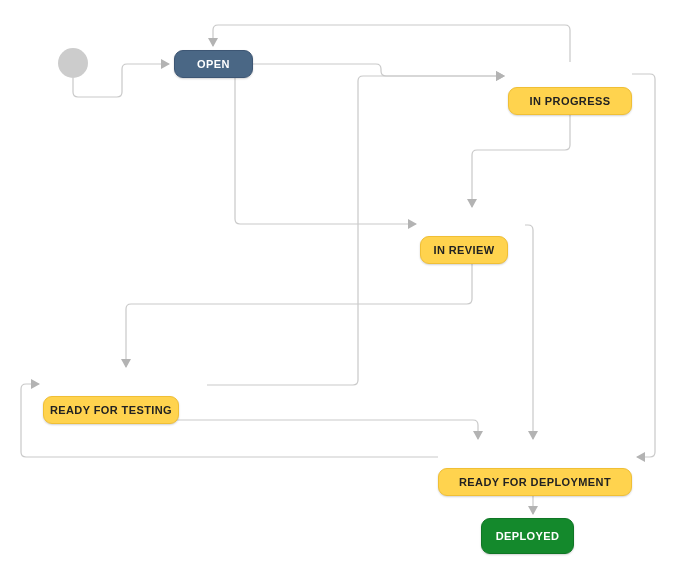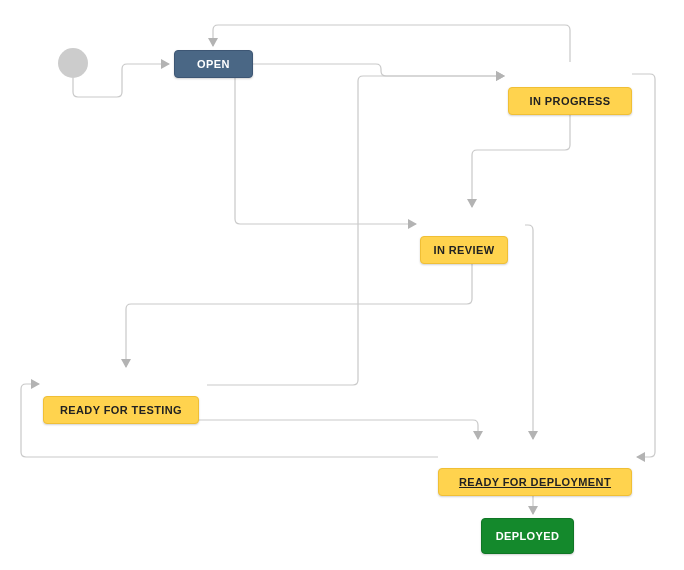--- a/index.html
+++ b/index.html
@@ -24,45 +24,45 @@
     fill: none;
     stroke: #c9c9c9;
     stroke-width: 1.2;
   }
   .status-node {
     position: absolute;
     box-sizing: border-box;
     display: flex;
     align-items: center;
     justify-content: center;
-    border-radius: 4px;
+    border-radius: 9px;
     font-size: 11px;
     font-weight: bold;
     letter-spacing: 0.4px;
     white-space: nowrap;
     box-shadow: 0 1px 2px rgba(0,0,0,0.18);
     cursor: pointer;
   }
   .node-open {
     left: 174px; top: 50px; width: 79px; height: 28px;
     background: #4a6785;
     border: 1px solid #3d5674;
     color: #ffffff;
   }
   .node-in-progress {
     left: 508px; top: 62px; width: 124px; height: 28px;
   }
   .node-in-review {
     left: 420px; top: 211px; width: 88px; height: 28px;
   }
   .node-ready-for-testing {
-    left: 43px; top: 371px; width: 156px; height: 28px;
+    left: 43px; top: 371px; width: 136px; height: 28px;
   }
   .node-ready-for-deployment {
-    left: 438px; top: 443px; width: 194px; height: 28px; text-decoration: underline;
+    left: 438px; top: 443px; width: 194px; height: 28px;
   }
   .yellow {
     background: #ffd34e;
     border: 1px solid #f0bf35;
     color: #222222;
     margin-top: 25px;
   }
   .node-deployed {
     left: 481px; top: 518px; width: 93px; height: 36px;
     background: #14892c;

